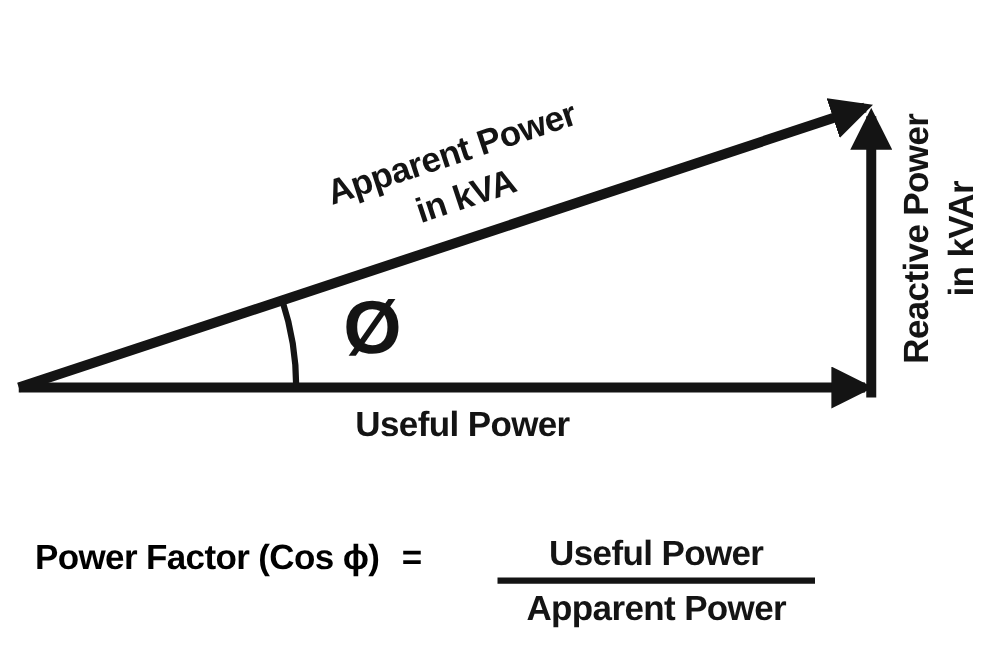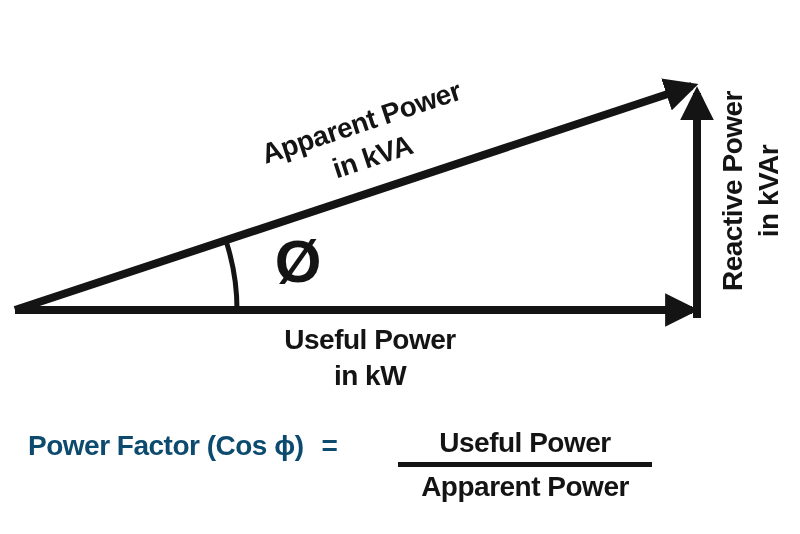--- a/index.html
+++ b/index.html
@@ -68,21 +68,21 @@
     position: absolute;
     left: 28px;
     top: 428px;
     display: flex;
     align-items: flex-end;
     gap: 18px;
     font-weight: 700;
     font-size: 28px;
     line-height: 36px;
     letter-spacing: -0.5px;
-    color: #0c4a6e;
+    color: #000000;
     white-space: nowrap;
   }
   .fraction {
     position: absolute;
     left: 398px;
     top: 426px;
     width: 254px;
     text-align: center;
     font-weight: 700;
     font-size: 28px;
@@ -123,21 +123,20 @@
     <path d="M 237 310 A 222 222 0 0 0 225.8 240.3" stroke="#141414" stroke-width="5" fill="none"></path>
   </svg>
 
   <div class="label label-apparent">
     <div>Apparent Power</div>
     <div>in kVA</div>
   </div>
 
   <div class="label label-useful">
     <div>Useful Power</div>
-    <div>in kW</div>
   </div>
 
   <div class="label label-reactive">
     <div>Reactive Power</div>
     <div>in kVAr</div>
   </div>
 
   <div class="phi-symbol">Ø</div>
 
   <div class="formula-row">

